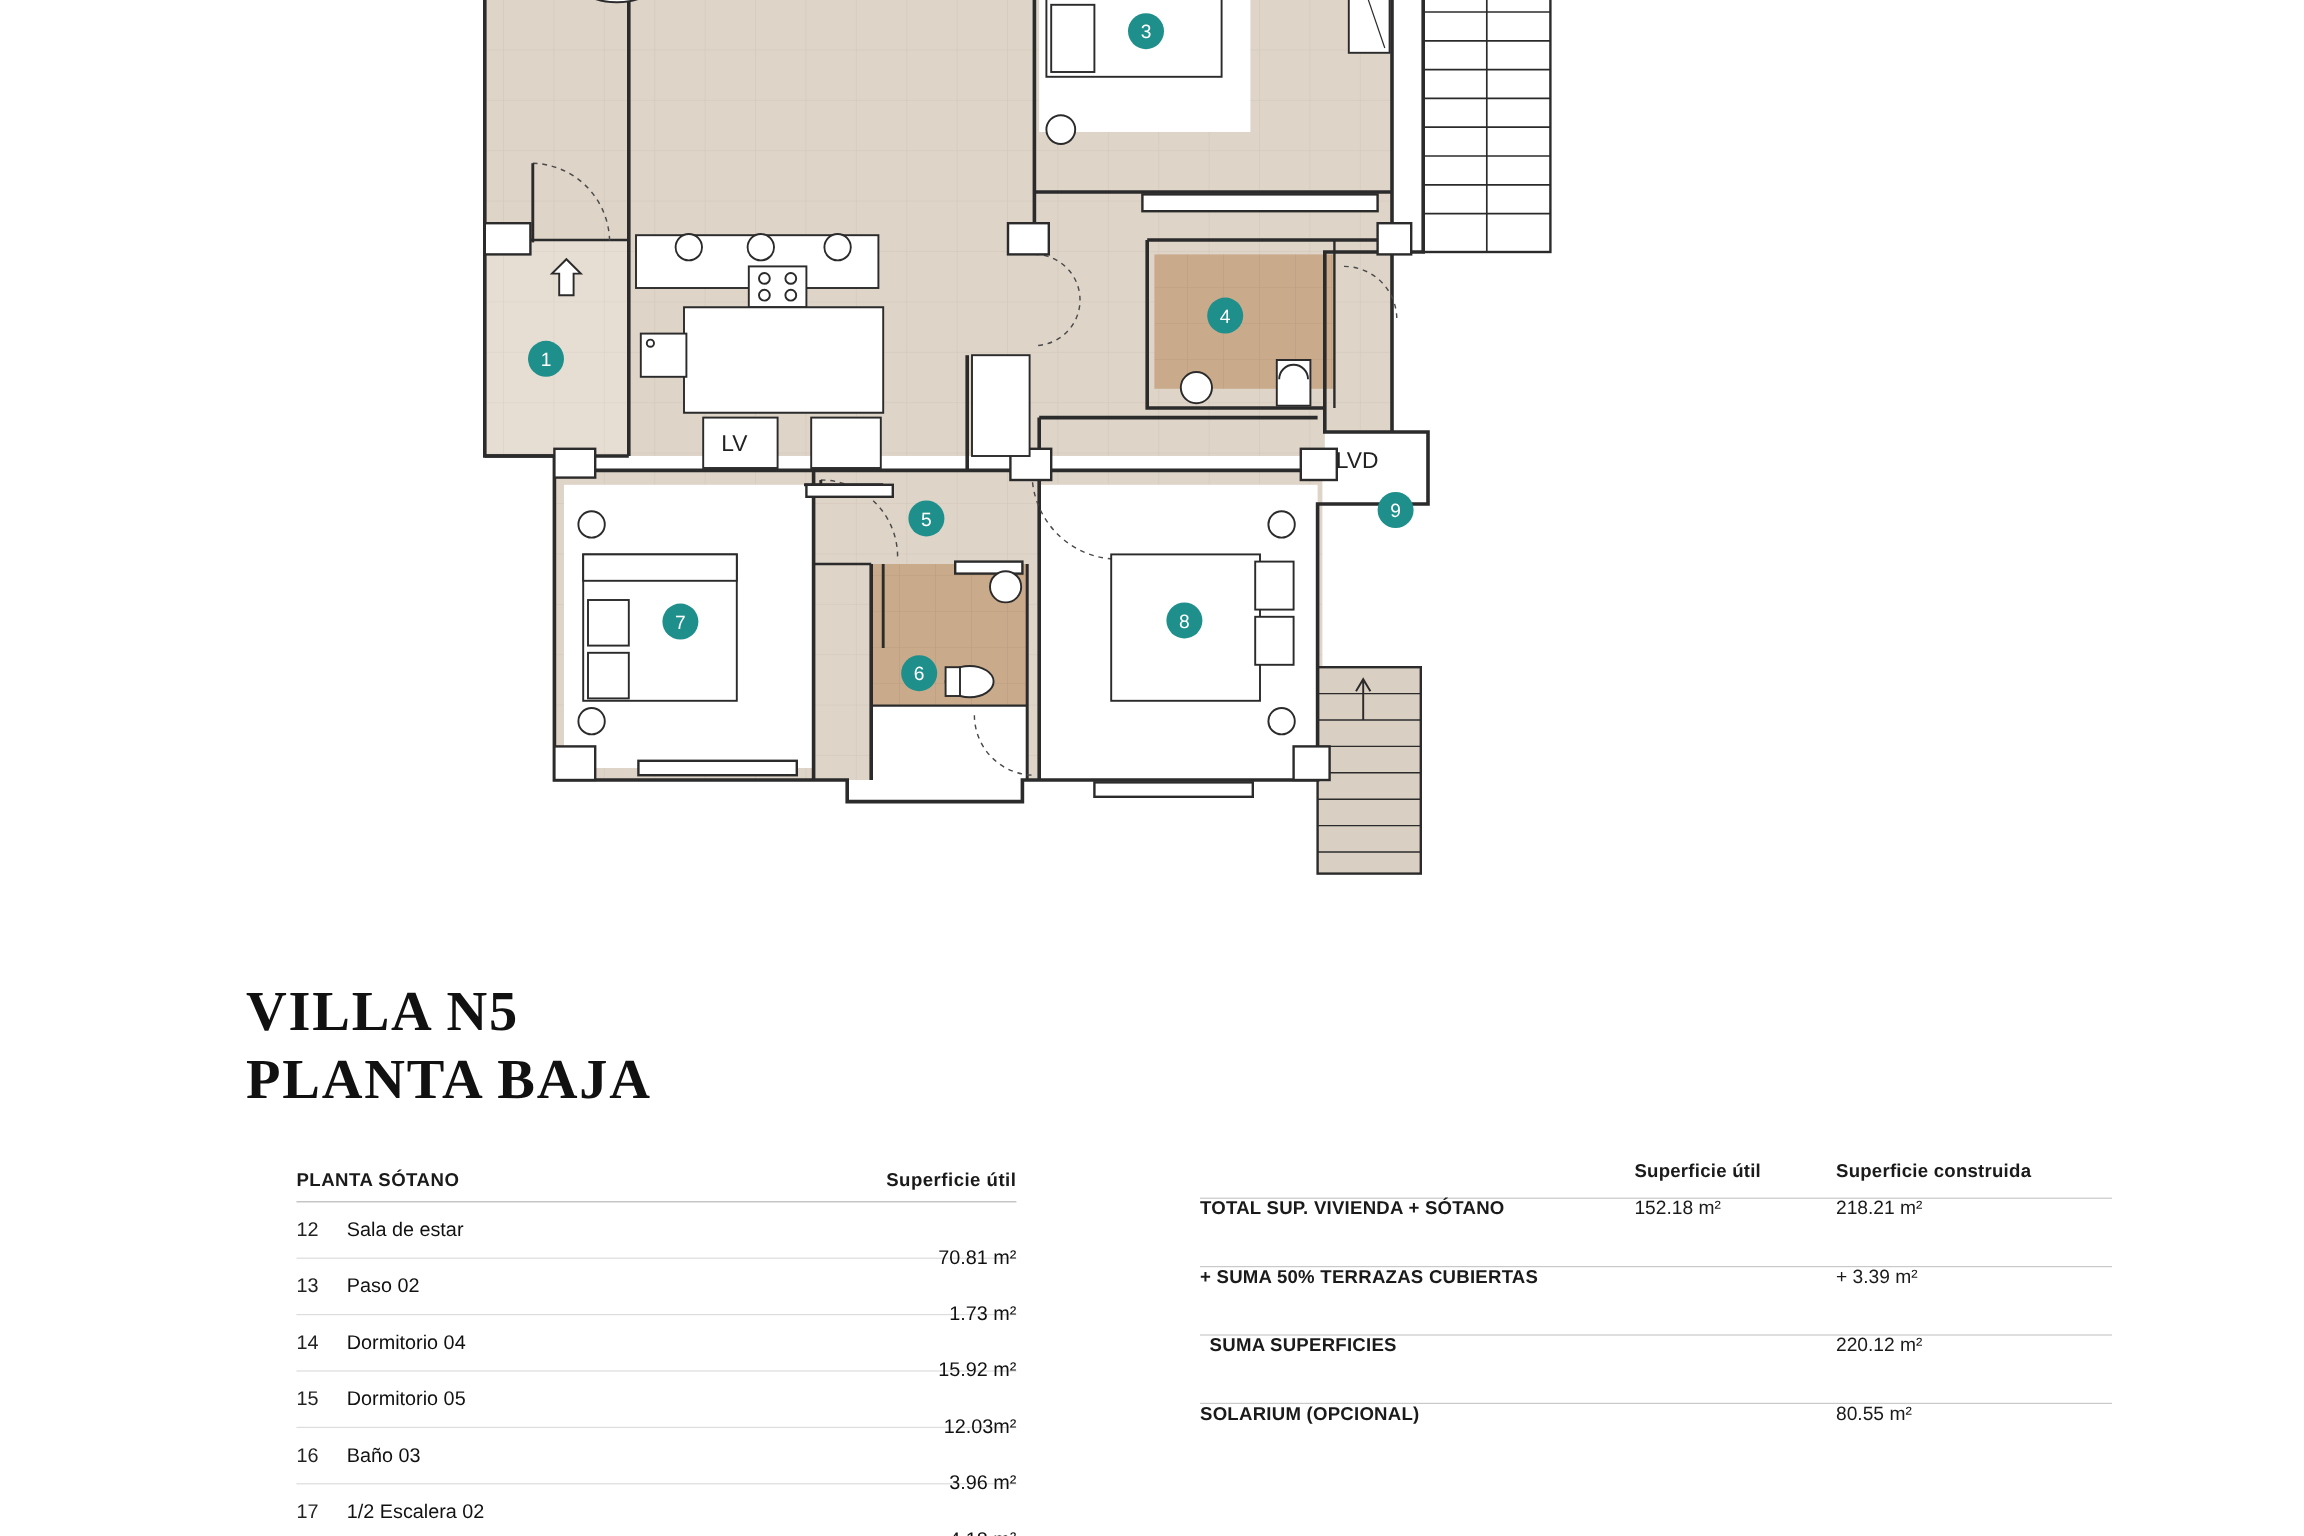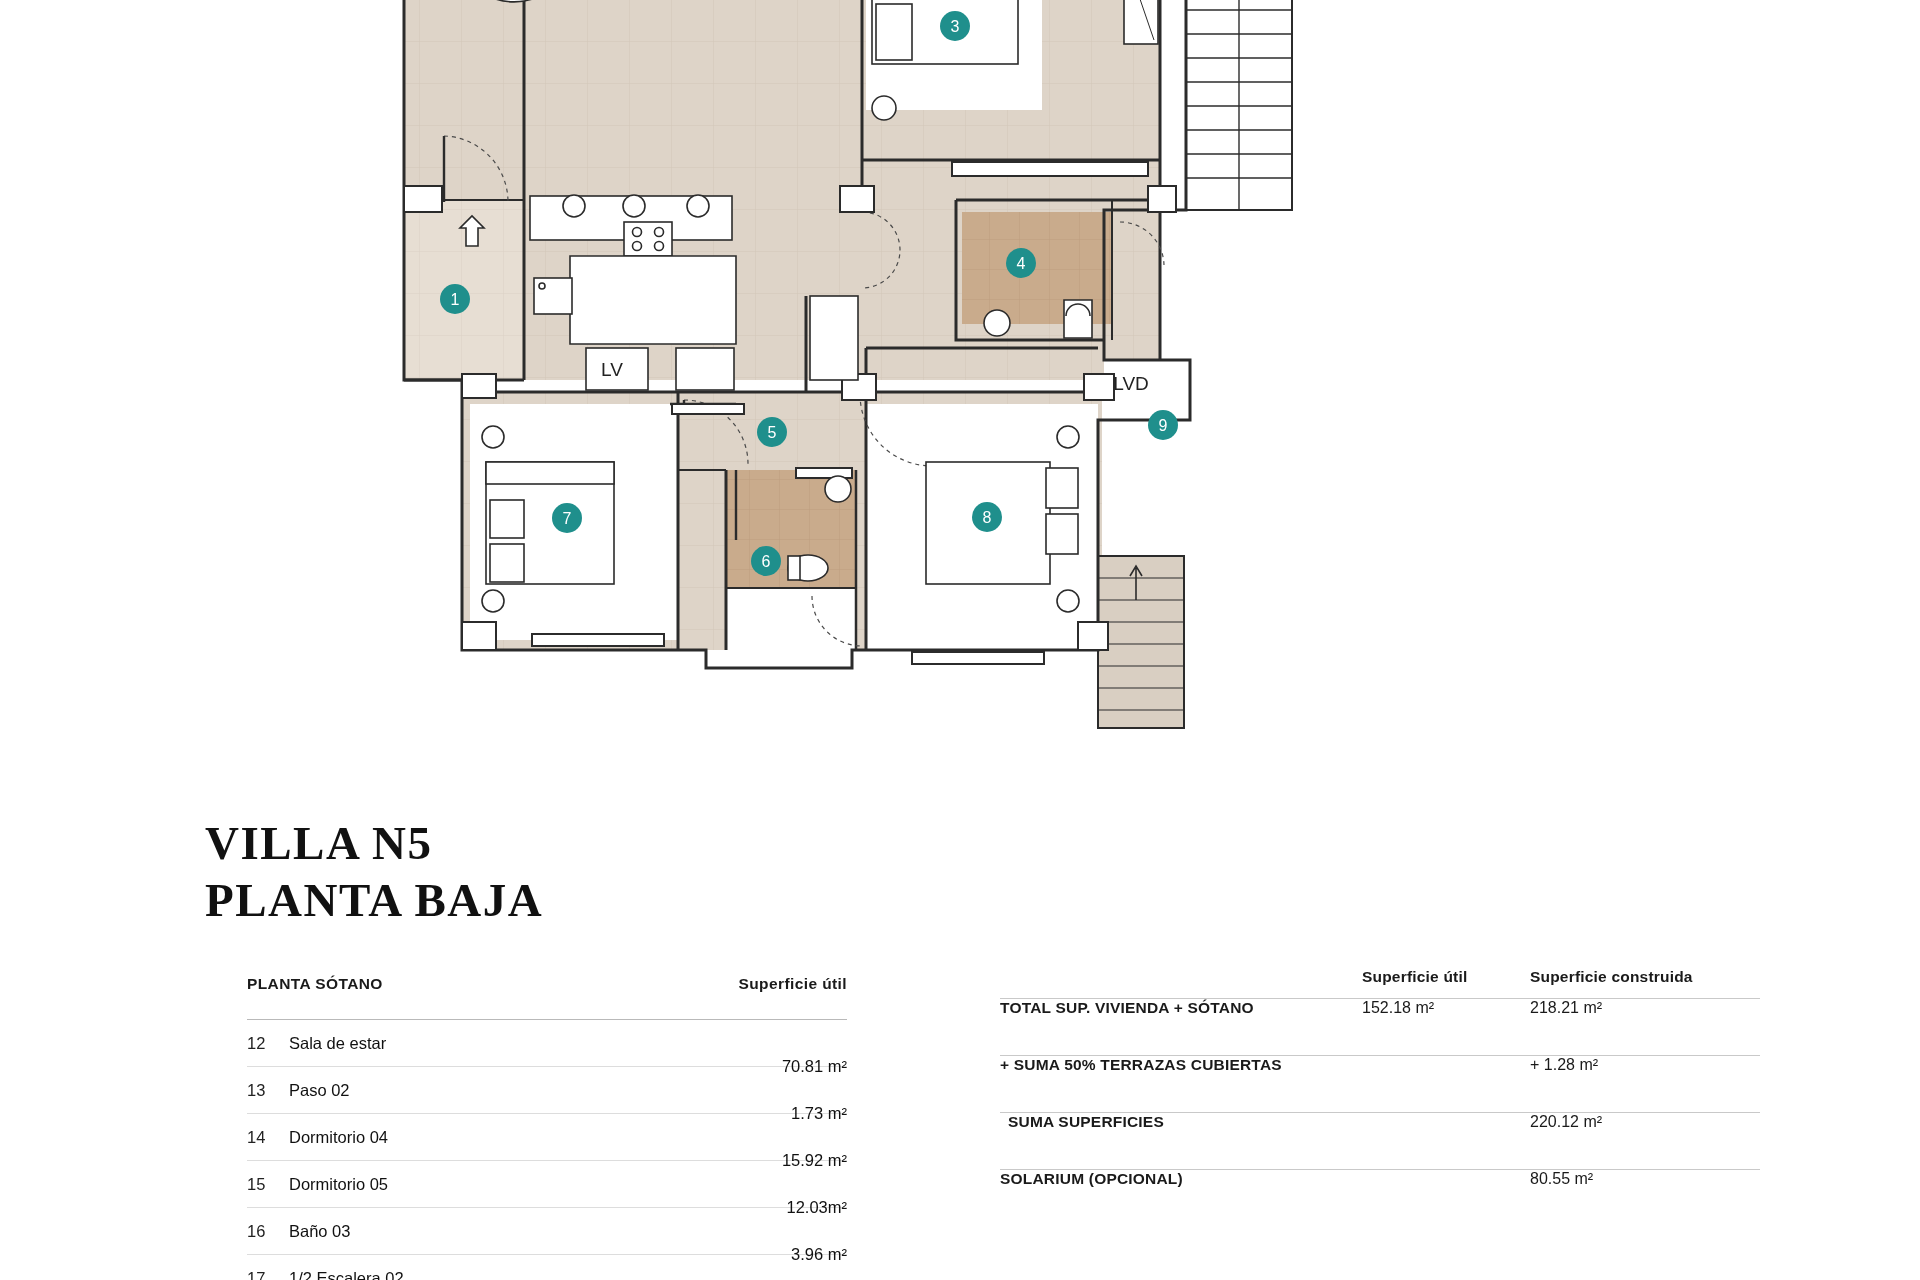--- a/index.html
+++ b/index.html
@@ -53,21 +53,21 @@
     top: 975px;
     width: 600px;
   }
   .lt-head {
     display: flex;
     justify-content: space-between;
     align-items: flex-end;
     font-size: 15.5px;
     font-weight: bold;
     letter-spacing: 0.4px;
-    padding-bottom: 26px;
+    padding-bottom: 8px;
     border-bottom: 1px solid #b9b9b9;
   }
   .lt-row {
     display: flex;
     align-items: center;
     height: 46px;
     border-bottom: 1px solid #dddddd;
     font-size: 16.5px;
     color: #111;
   }
@@ -399,21 +399,21 @@
     </div>
     <div id="right-rows">
         <div class="rt-row">
           <span class="label">TOTAL SUP. VIVIENDA + SÓTANO</span>
           <span class="v1">152.18  m²</span>
           <span class="v2">218.21 m²</span>
         </div>
         <div class="rt-row">
           <span class="label">+ SUMA 50% TERRAZAS CUBIERTAS</span>
           <span class="v1"></span>
-          <span class="v2">+ 1.28 m²</span>
+          <span class="v2">+ 3.39 m²</span>
         </div>
         <div class="rt-row indent">
           <span class="label">SUMA SUPERFICIES</span>
           <span class="v1"></span>
           <span class="v2">220.12 m²</span>
         </div>
         <div class="rt-row">
           <span class="label">SOLARIUM (OPCIONAL)</span>
           <span class="v1"></span>
           <span class="v2">80.55 m²</span>

